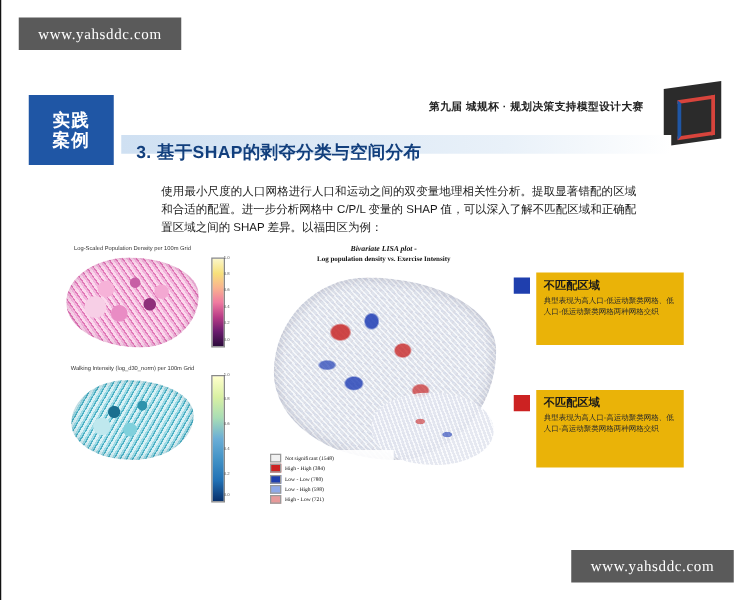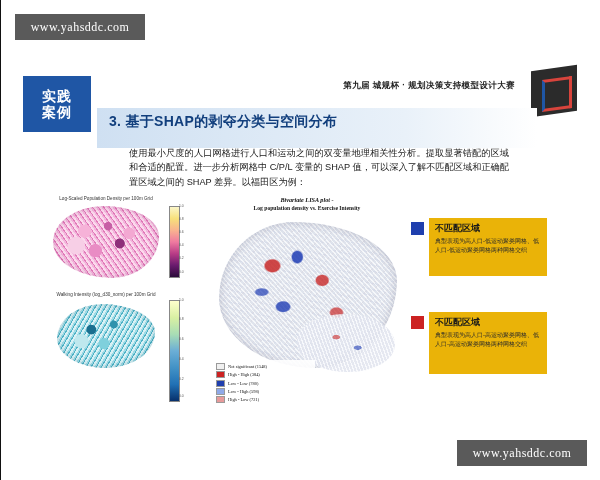--- a/index.html
+++ b/index.html
@@ -54,21 +54,21 @@
   }
   .logo .inner{
     position:absolute;left:11px;top:10px;width:24px;height:26px;
     border:3px solid #d8443c;
     border-left-color:#1f56a5;
     transform:skewY(-8deg);
   }
 
   
   .sec-bar{
-    position:absolute;left:96px;top:108px;width:440px;height:40px;
+    position:absolute;left:96px;top:108px;width:440px;height:15px;
     background:linear-gradient(to right,#cfe0f2 0%,#e9f1f9 70%,#ffffff 100%);
   }
   .sec-bar .txt{
     position:absolute;left:12px;top:5px;
     font-size:14px;font-weight:bold;color:#123f7d;
     letter-spacing:.3px;
   }
 
   
   .para{

